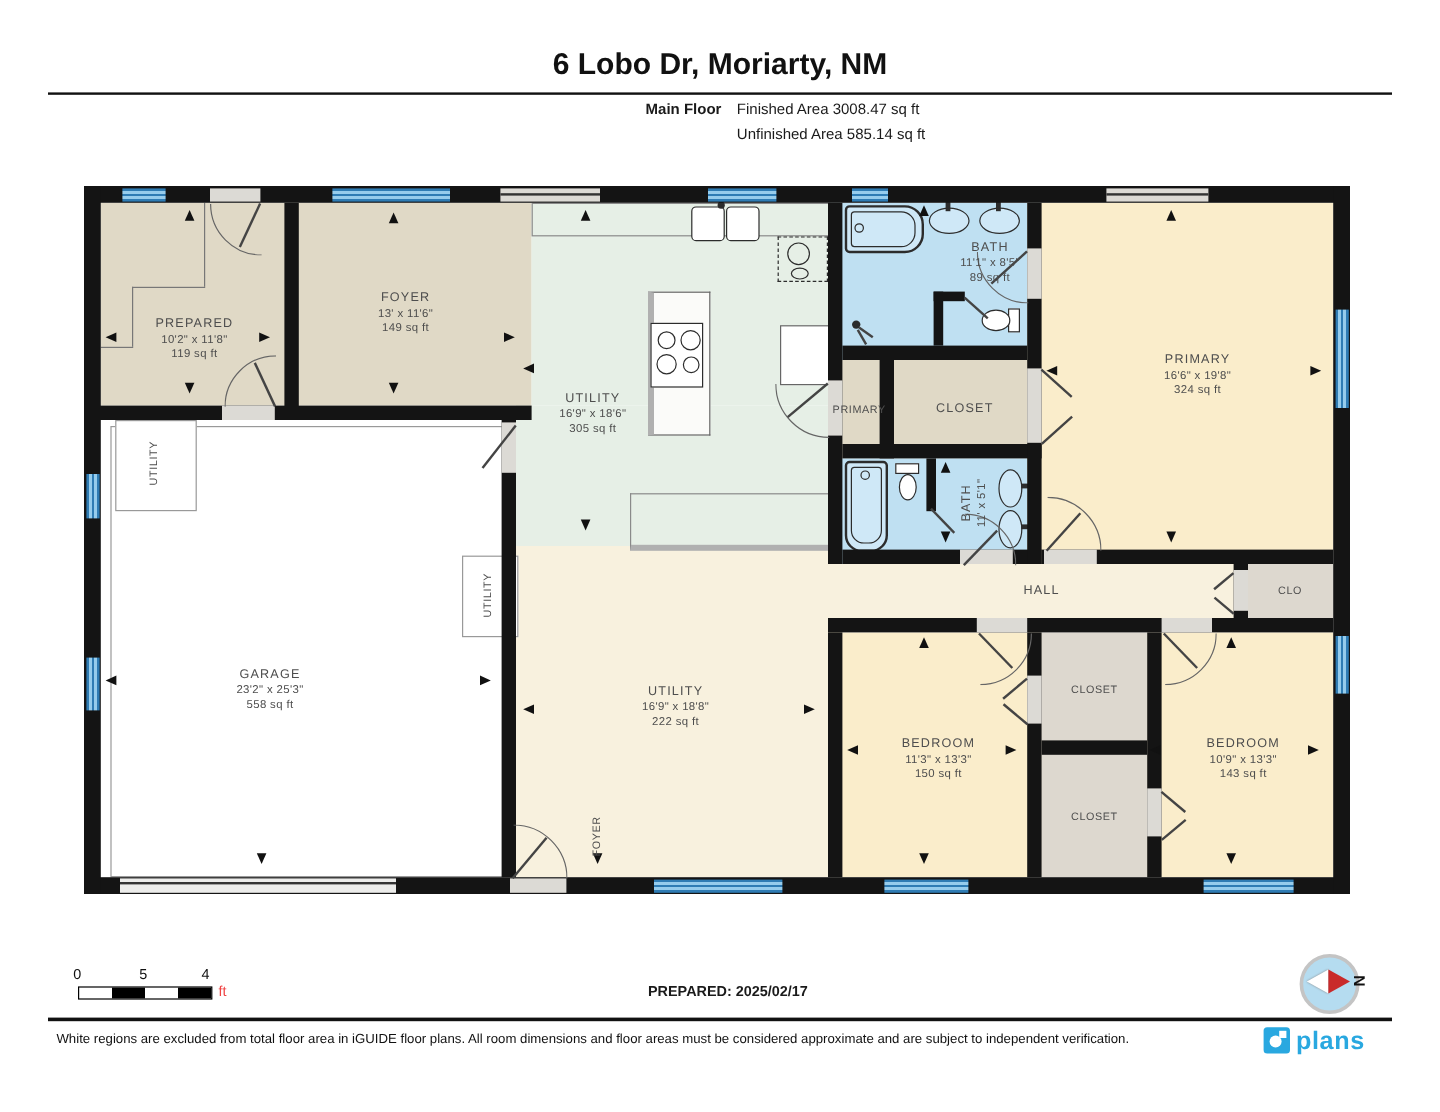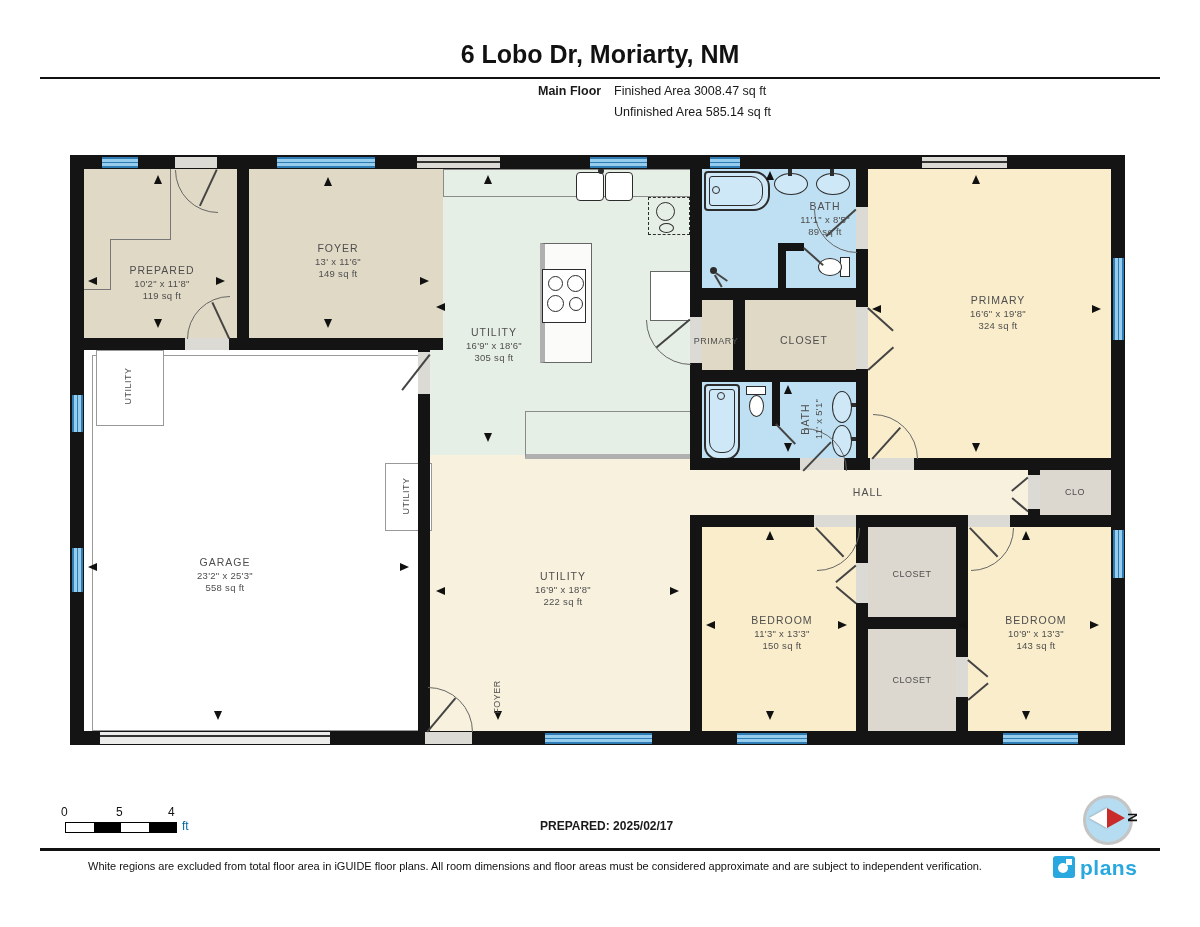--- a/index.html
+++ b/index.html
@@ -312,33 +312,33 @@
       <div class="dm">10'9" x 13'3"</div>
       <div class="dm">143 sq ft</div>
     </div>
   </div>
 
   <div class="abs" style="left:60px;top:805px;width:160px;height:35px;">
     <div class="abs" style="left:1px;top:0;font-size:12px;color:#111;">0</div>
     <div class="abs" style="left:56px;top:0;font-size:12px;color:#111;">5</div>
     <div class="abs" style="left:108px;top:0;font-size:12px;color:#111;">4</div>
     <div class="abs" style="left:5px;top:17px;width:110px;height:9px;border:1px solid #000;background:linear-gradient(90deg,#fff 0 25%,#000 25% 50%,#fff 50% 75%,#000 75% 100%);"></div>
-    <div class="abs" style="left:122px;top:14px;font-size:12px;color:#0369a1;">ft</div>
+    <div class="abs" style="left:122px;top:14px;font-size:12px;color:#ef4444;">ft</div>
   </div>
 
   <div class="abs b" style="left:540px;top:819px;font-size:12px;color:#1a1a1a;">PREPARED: 2025/02/17</div>
 
   <div class="abs" style="left:1080px;top:792px;width:60px;height:56px;">
     <div class="abs" style="left:3px;top:3px;width:44px;height:44px;border-radius:50%;background:#B5DCF0;border:3px solid #c4c4c4;"></div>
     <div class="abs" style="left:9px;top:16px;width:0;height:0;border-top:10px solid transparent;border-bottom:10px solid transparent;border-right:18px solid #fff;filter:drop-shadow(0 0 1px #888);"></div>
     <div class="abs" style="left:27px;top:16px;width:0;height:0;border-top:10px solid transparent;border-bottom:10px solid transparent;border-left:18px solid #C92A2A;"></div>
     <div class="abs" style="left:48px;top:18px;font-size:13px;font-weight:bold;color:#111;transform:rotate(90deg);">N</div>
   </div>
 
   <div class="rule" style="left:40px;top:848px;width:1120px;height:3px;"></div>
-  <div class="footer-text" style="left:47px;top:860px;width:940px;margin-left:41px;">White regions are excluded from total floor area in iGUIDE floor plans. All room dimensions and floor areas must be considered approximate and are subject to independent verification.</div>
+  <div class="footer-text" style="left:47px;top:860px;width:940px;">White regions are excluded from total floor area in iGUIDE floor plans. All room dimensions and floor areas must be considered approximate and are subject to independent verification.</div>
   <div class="abs" style="left:1053px;top:856px;width:22px;height:22px;background:#29A8E0;border-radius:3px;">
     <div class="abs" style="left:5px;top:7px;width:10px;height:10px;background:#fff;border-radius:50%;"></div>
     <div class="abs" style="left:13px;top:3px;width:6px;height:6px;background:#fff;"></div>
   </div>
   <div class="brand" style="left:1080px;top:856px;">plans</div>
 
 </div>
 
 </body></html>

